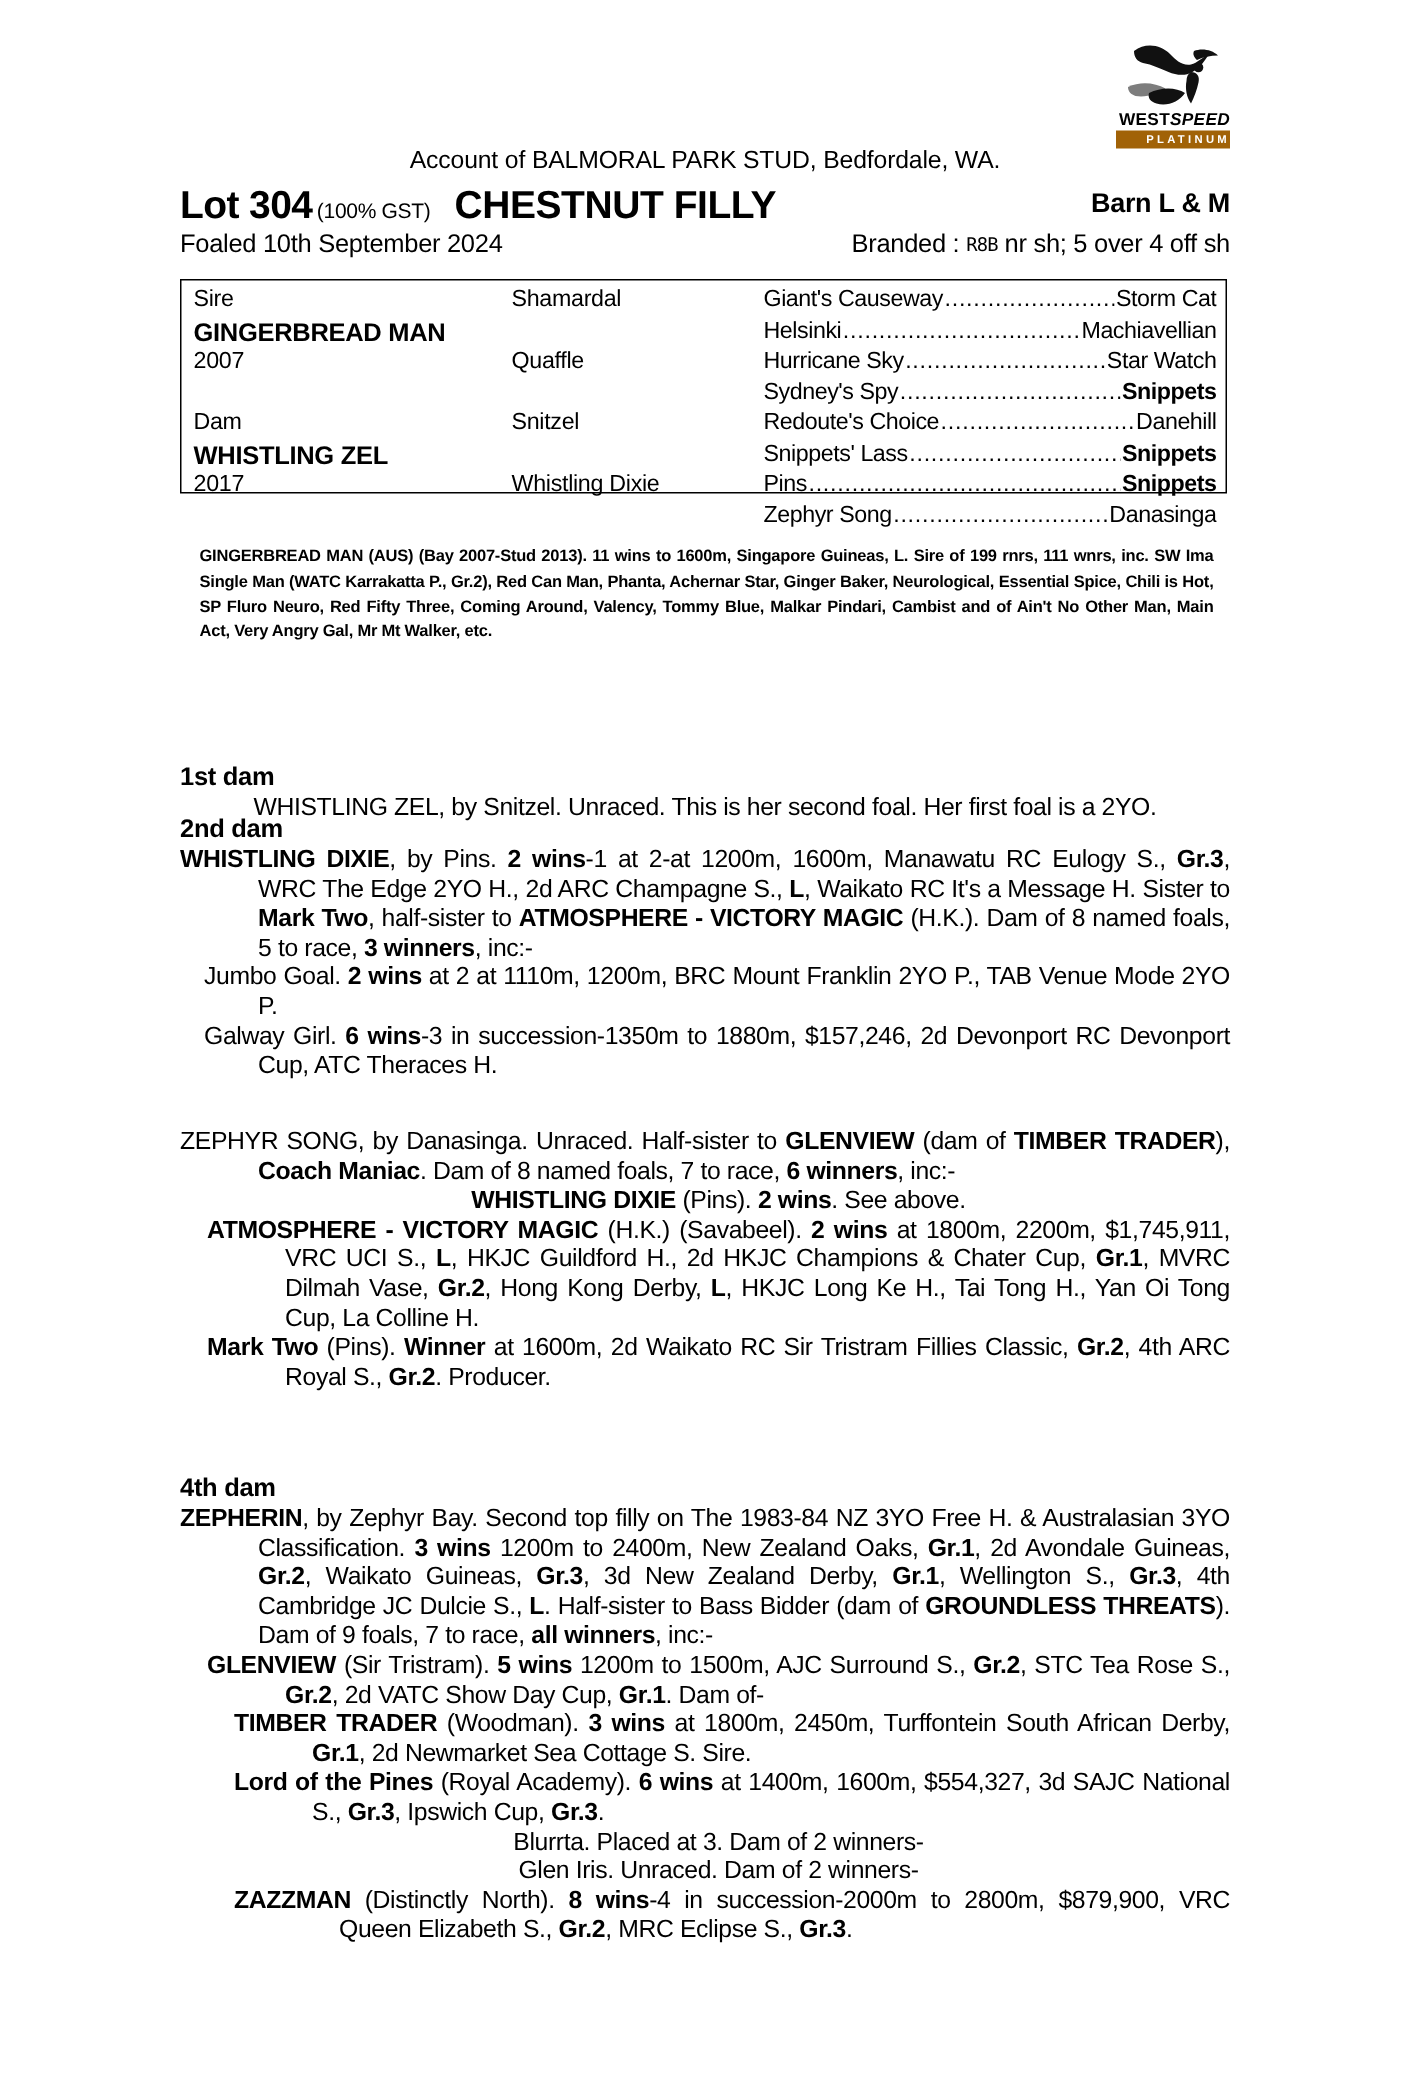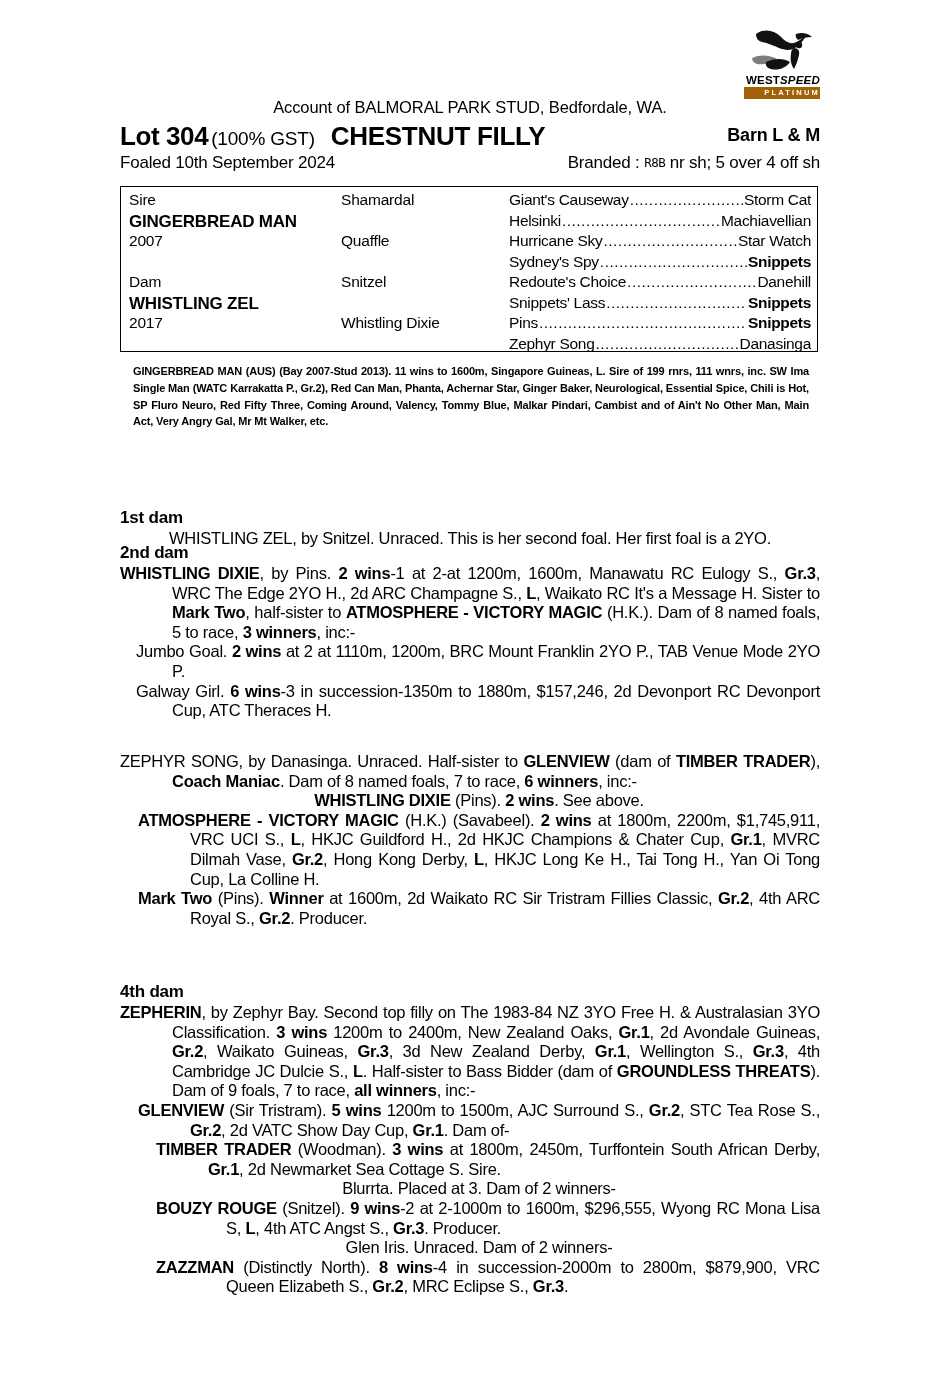--- a/index.html
+++ b/index.html
@@ -70,21 +70,21 @@
     width: 700px;
     height: 30px;
   }
   .lot-no {
     font-size: 26px;
     font-weight: 700;
     letter-spacing: -0.4px;
     vertical-align: baseline;
   }
   .gst {
-    font-size: 19px;
+    font-size: 14px;
     font-weight: 400;
     letter-spacing: -0.2px;
     padding-left: 3px;
   }
   .colour-sex {
     font-size: 26px;
     font-weight: 700;
     letter-spacing: -0.3px;
     padding-left: 16px;
   }
@@ -118,21 +118,21 @@
     letter-spacing: -0.5px;
     vertical-align: 1px;
   }
 
   
   .ped-table {
     position: absolute;
     top: 186px;
     left: 0;
     width: 698px;
-    height: 166px;
+    height: 143px;
     border: 1.5px solid #000;
     box-sizing: border-box;
   }
   .ped-inner { position: relative; width: 100%; height: 100%; }
   .ped-left {
     position: absolute;
     left: 8px; top: 4px;
     width: 380px;
   }
   .ped-right {
@@ -327,20 +327,20 @@
         <div class="p h1"><span>ZEPHYR SONG, by Danasinga. Unraced. Half-sister to </span><b>GLENVIEW</b><span> (dam of </span><b>TIMBER TRADER</b><span>), </span><b>Coach Maniac</b><span>. Dam of 8 named foals, 7 to race, </span><b>6 winners</b><span>, inc:-</span></div>
         <div class="p h3 nj"><b>WHISTLING DIXIE</b><span> (Pins). </span><b>2 wins</b><span>. See above.</span></div>
         <div class="p h3"><b>ATMOSPHERE - VICTORY MAGIC</b><span> (H.K.) (Savabeel). </span><b>2 wins</b><span> at 1800m, 2200m, $1,745,911, VRC UCI S., </span><b>L</b><span>, HKJC Guildford H., 2d HKJC Champions &amp; Chater Cup, </span><b>Gr.1</b><span>, MVRC Dilmah Vase, </span><b>Gr.2</b><span>, Hong Kong Derby, </span><b>L</b><span>, HKJC Long Ke H., Tai Tong H., Yan Oi Tong Cup, La Colline H.</span></div>
         <div class="p h3"><b>Mark Two</b><span> (Pins). </span><b>Winner</b><span> at 1600m, 2d Waikato RC Sir Tristram Fillies Classic, </span><b>Gr.2</b><span>, 4th ARC Royal S., </span><b>Gr.2</b><span>. Producer.</span></div>
       </div>
       <div class="section" style="top: 982px;">
         <div class="sec-head">4th dam</div>
         <div class="p h1"><b>ZEPHERIN</b><span>, by Zephyr Bay. Second top filly on The 1983-84 NZ 3YO Free H. &amp; Australasian 3YO Classification. </span><b>3 wins</b><span> 1200m to 2400m, New Zealand Oaks, </span><b>Gr.1</b><span>, 2d Avondale Guineas, </span><b>Gr.2</b><span>, Waikato Guineas, </span><b>Gr.3</b><span>, 3d New Zealand Derby, </span><b>Gr.1</b><span>, Wellington S., </span><b>Gr.3</b><span>, 4th Cambridge JC Dulcie S., </span><b>L</b><span>. Half-sister to Bass Bidder (dam of </span><b>GROUNDLESS THREATS</b><span>). Dam of 9 foals, 7 to race, </span><b>all winners</b><span>, inc:-</span></div>
         <div class="p h3"><b>GLENVIEW</b><span> (Sir Tristram). </span><b>5 wins</b><span> 1200m to 1500m, AJC Surround S., </span><b>Gr.2</b><span>, STC Tea Rose S., </span><b>Gr.2</b><span>, 2d VATC Show Day Cup, </span><b>Gr.1</b><span>. Dam of-</span></div>
         <div class="p h4"><b>TIMBER TRADER</b><span> (Woodman). </span><b>3 wins</b><span> at 1800m, 2450m, Turffontein South African Derby, </span><b>Gr.1</b><span>, 2d Newmarket Sea Cottage S. Sire.</span></div>
+        <div class="p h4"><b>Lord of the Pines</b><span> (Royal Academy). </span><b>6 wins</b><span> at 1400m, 1600m, $554,327, 3d SAJC National S., </span><b>Gr.3</b><span>, Ipswich Cup, </span><b>Gr.3</b><span>.</span></div>
         <div class="p h8 nj"><span>Blurrta. Placed at 3. Dam of 2 winners-</span></div>
-        <div class="p h6"><b>BOUZY ROUGE</b><span> (Snitzel). </span><b>9 wins</b><span>-2 at 2-1000m to 1600m, $296,555, Wyong RC Mona Lisa S, </span><b>L</b><span>, 4th ATC Angst S., </span><b>Gr.3</b><span>. Producer.</span></div>
         <div class="p h8 nj"><span>Glen Iris. Unraced. Dam of 2 winners-</span></div>
         <div class="p h6"><b>ZAZZMAN</b><span> (Distinctly North). </span><b>8 wins</b><span>-4 in succession-2000m to 2800m, $879,900, VRC Queen Elizabeth S., </span><b>Gr.2</b><span>, MRC Eclipse S., </span><b>Gr.3</b><span>.</span></div>
       </div>
     </div>
 
 </div>
 
 </body></html>

